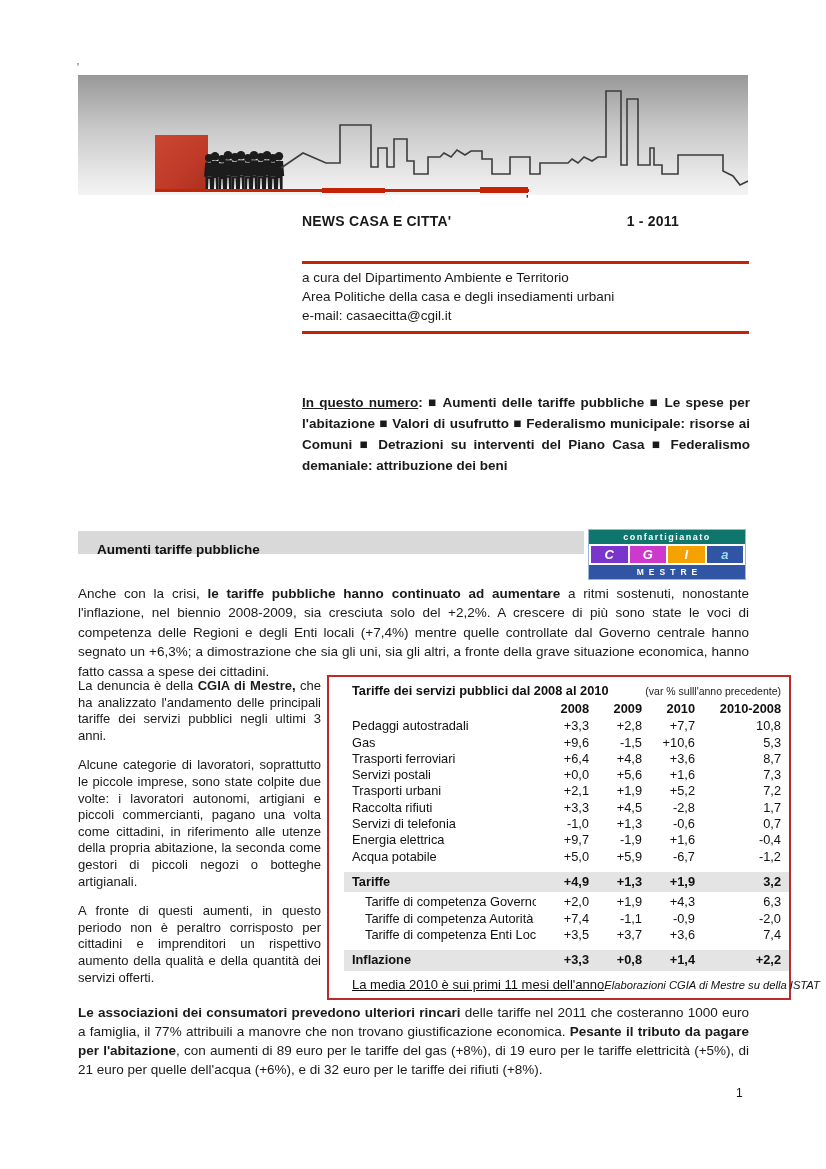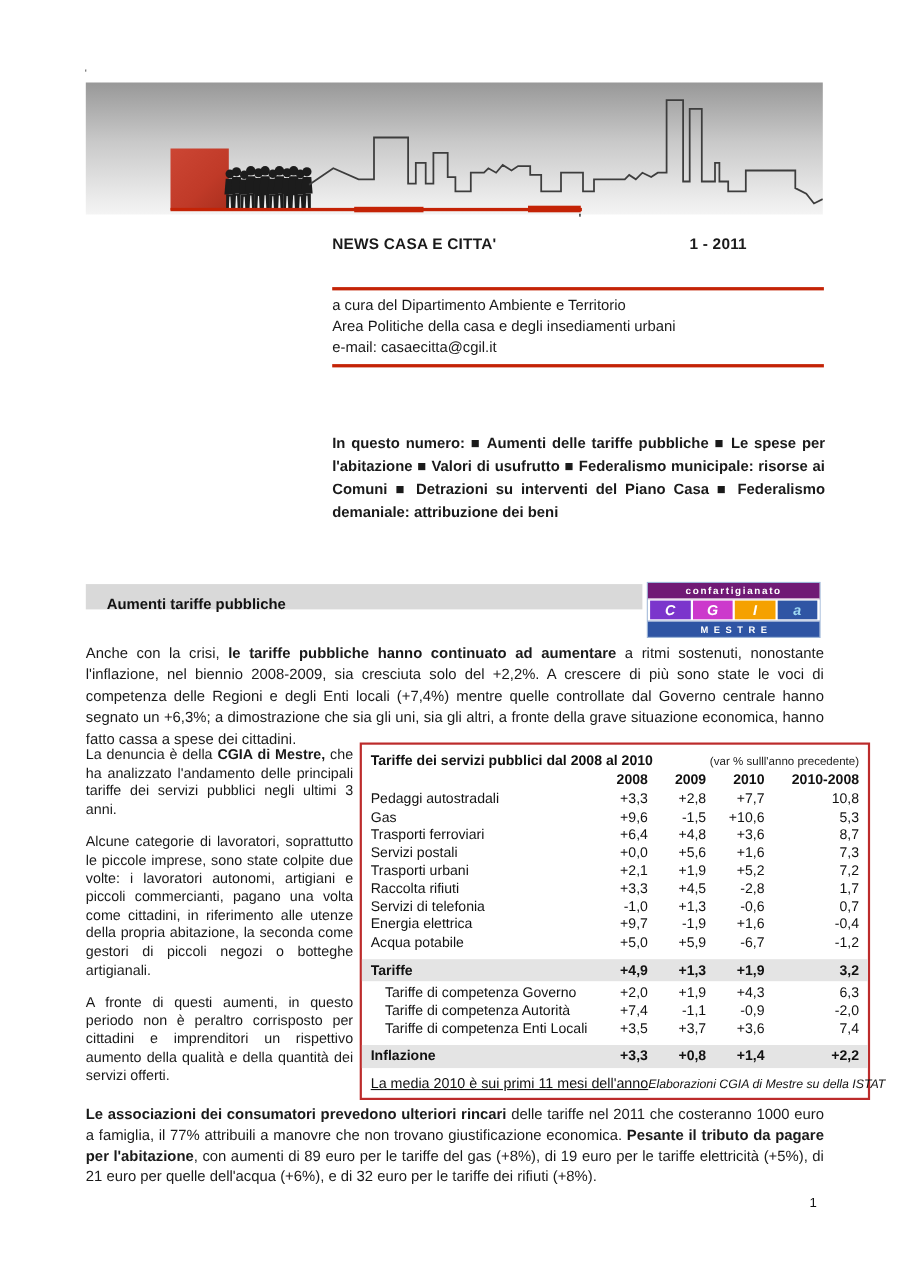--- a/index.html
+++ b/index.html
@@ -35,33 +35,33 @@
   .masthead {
     position:absolute; left:302px; top:261px; width:447px;
     border-top:3px solid #c42306; border-bottom:3px solid #c42306;
     padding:4px 0 6px 0; font-size:13.5px; line-height:19px;
   }
   
   .toc {
     position:absolute; left:302px; top:392px; width:448px;
     font-weight:bold; font-size:13.5px; line-height:21px; text-align:justify;
   }
-  .toc .toc-label { }
+  .toc .toc-label { text-decoration:underline; }
   
   .section-bar {
     position:absolute; left:78px; top:531px; width:506px; height:23px;
     background:#d9d9d9; font-weight:bold; font-size:13.5px;
     line-height:38px; padding-left:19px; color:#111;
   }
   .logo {
     position:absolute; left:588px; top:529px; width:158px;
     border:1px solid #9db6d8; background:#fff; font-weight:bold; text-align:center;
   }
   .logo-top {
-    background:#701a75; color:#fff; font-size:9px; letter-spacing:1.5px;
+    background:#0f766e; color:#fff; font-size:9px; letter-spacing:1.5px;
     padding:2px 0 2px 0; border-bottom:1px solid #fff;
   }
   .logo-mid { display:flex; gap:2px; background:#fff; padding:1px 2px; }
   .logo-cell {
     flex:1; height:17px; color:#fff; font-size:13px; line-height:17px; font-style:italic;
   }
   .cell-c { background:#7b35cc; }
   .cell-g { background:#cc39cc; }
   .cell-i { background:#f5a100; }
   .cell-a { background:#2f55a4; color:#9fd9f2; }
@@ -81,21 +81,21 @@
   .left-col p { margin-bottom:13px; }
   .bottom-par {
     position:absolute; left:78px; top:1003px; width:671px;
     font-size:13.5px; line-height:19px; text-align:justify;
   }
   b { font-weight:bold; }
   
   .ttable {
     position:absolute; left:327px; top:675px; width:464px;
     border:2px solid #bc2b2b; background:#fff;
-    padding:5px 8px 6px 8px; font-size:12.8px; color:#111;
+    padding:5px 8px 6px 23px; font-size:12.8px; color:#111;
   }
   .t-title { display:flex; justify-content:space-between; align-items:baseline; white-space:nowrap; margin:1px 0 3px 0; }
   .t-title .tt { font-weight:bold; font-size:12.8px; }
   .t-title .ts { font-weight:normal; font-size:10.5px; color:#222; }
   .trow { display:flex; line-height:16.3px; white-space:nowrap; }
   .trow .lbl { flex:1; overflow:hidden; }
   .trow .c   { width:53px; text-align:right; }
   .trow .last{ width:86px; text-align:right; }
   .t-head { font-weight:bold; margin-bottom:1px; }
   .sub .lbl { padding-left:13px; }

